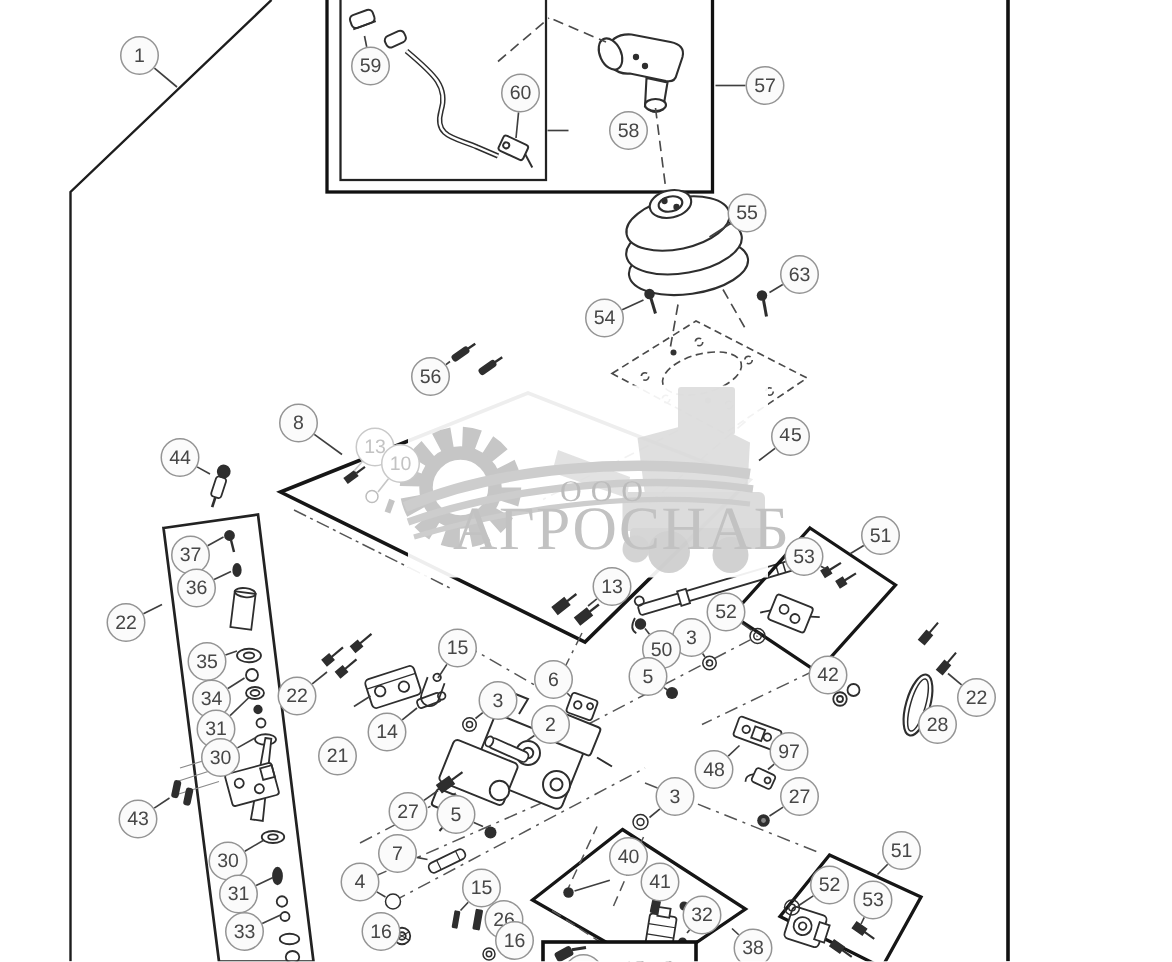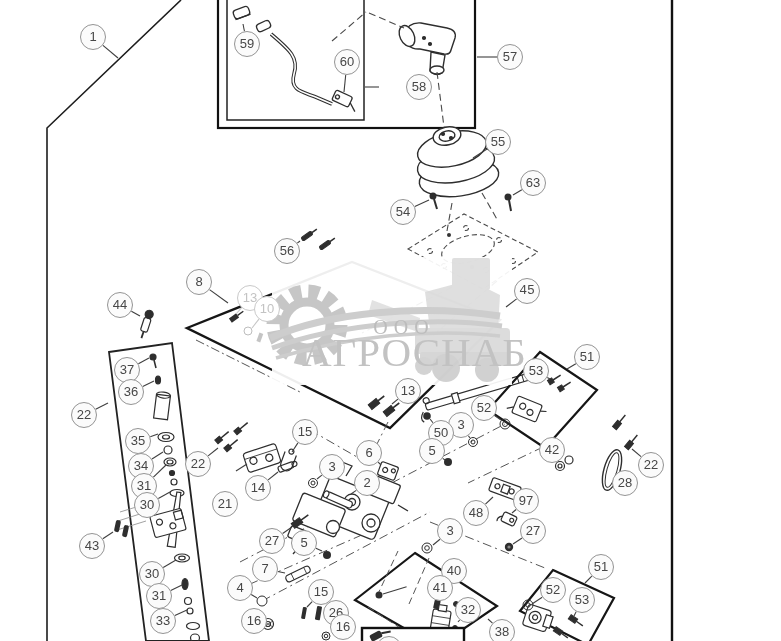--- a/index.html
+++ b/index.html
@@ -565,21 +565,21 @@
       <div class="balloon" style="left: 638px; top: 452px;">22</div>
       <div class="balloon" style="left: 612px; top: 470px;">28</div>
       <div class="balloon" style="left: 574px; top: 344px;">51</div>
       <div class="balloon" style="left: 523px; top: 358px;">53</div>
       <div class="balloon" style="left: 252px; top: 556px;">7</div>
       <div class="balloon" style="left: 227px; top: 575px;">4</div>
       <div class="balloon" style="left: 308px; top: 579px;">15</div>
       <div class="balloon" style="left: 313px; top: 600px; margin-left: 10px;">26</div>
       <div class="balloon" style="left: 241px; top: 608px;">16</div>
       <div class="balloon" style="left: 330px; top: 614px;">16</div>
-      <div class="balloon" style="left: 406px; top: 558px; margin-left: 35px;">40</div>
+      <div class="balloon" style="left: 406px; top: 558px;">40</div>
       <div class="balloon" style="left: 427px; top: 575px;">41</div>
       <div class="balloon" style="left: 455px; top: 597px;">32</div>
       <div class="balloon" style="left: 489px; top: 619px;">38</div>
       <div class="balloon" style="left: 588px; top: 554px;">51</div>
       <div class="balloon" style="left: 540px; top: 577px;">52</div>
       <div class="balloon" style="left: 569px; top: 587px;">53</div>
       <div class="balloon" style="left: 376px; top: 636px;"></div>
     </div>
 </div>
 

